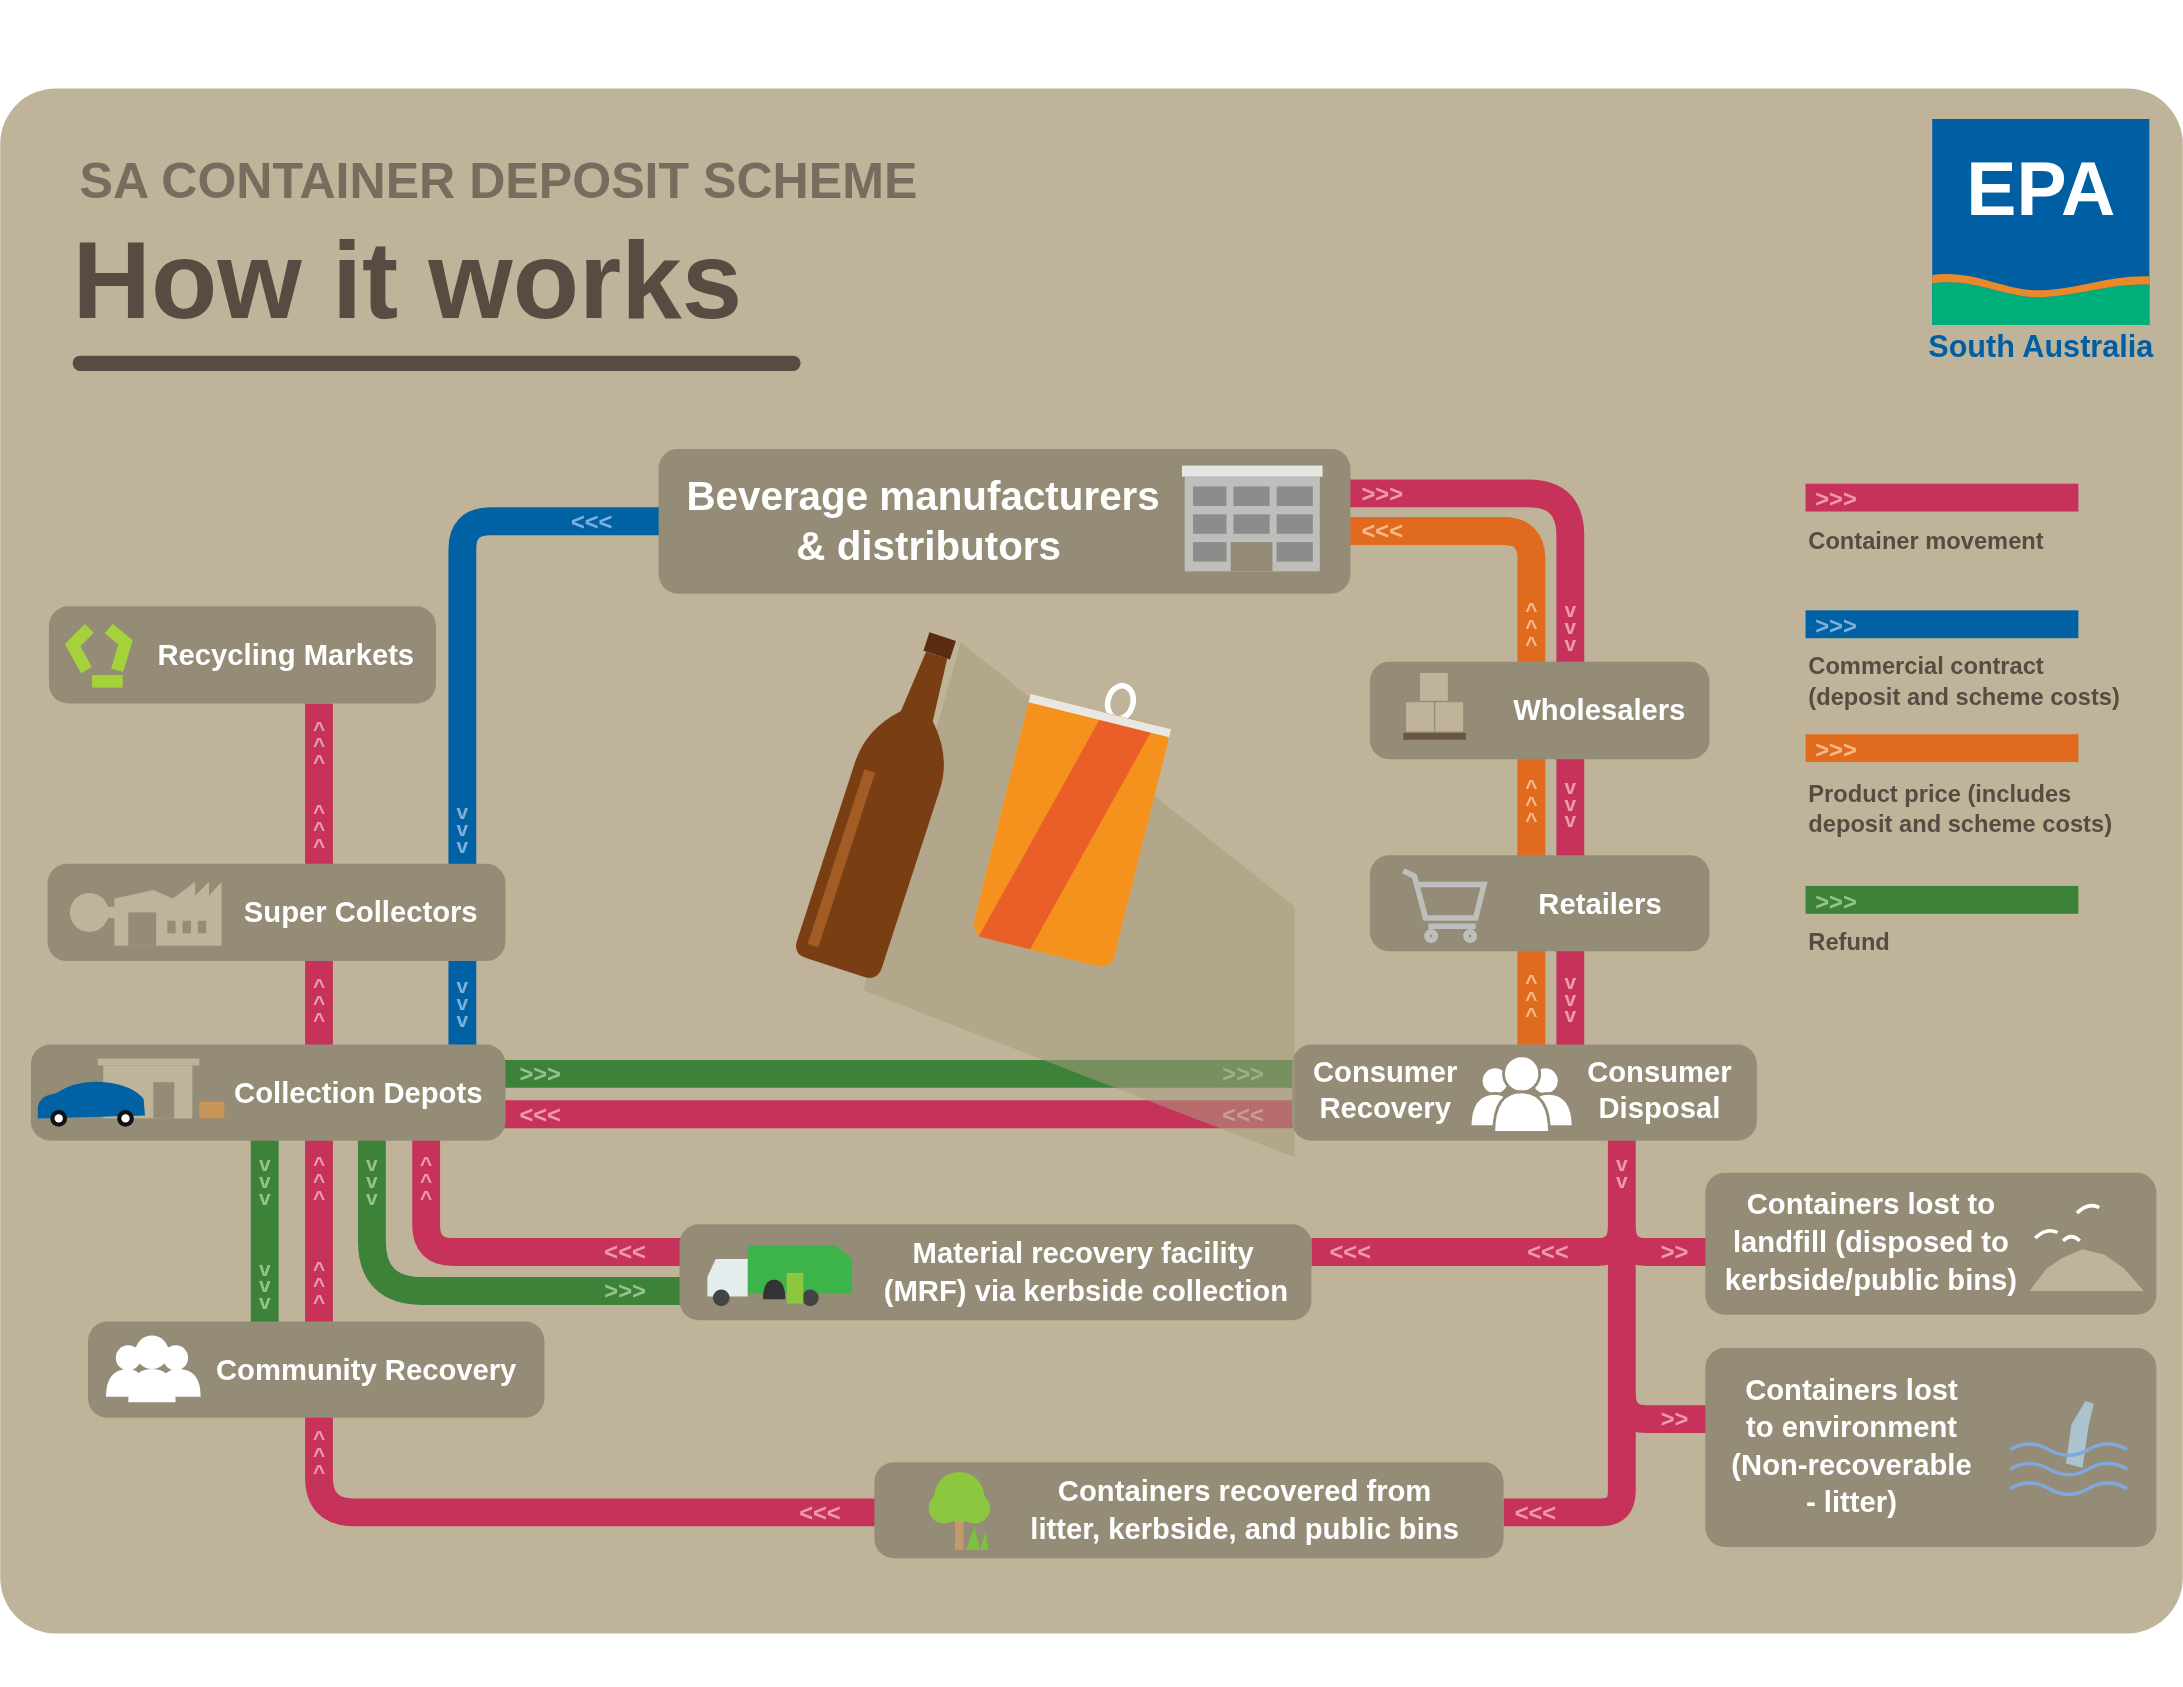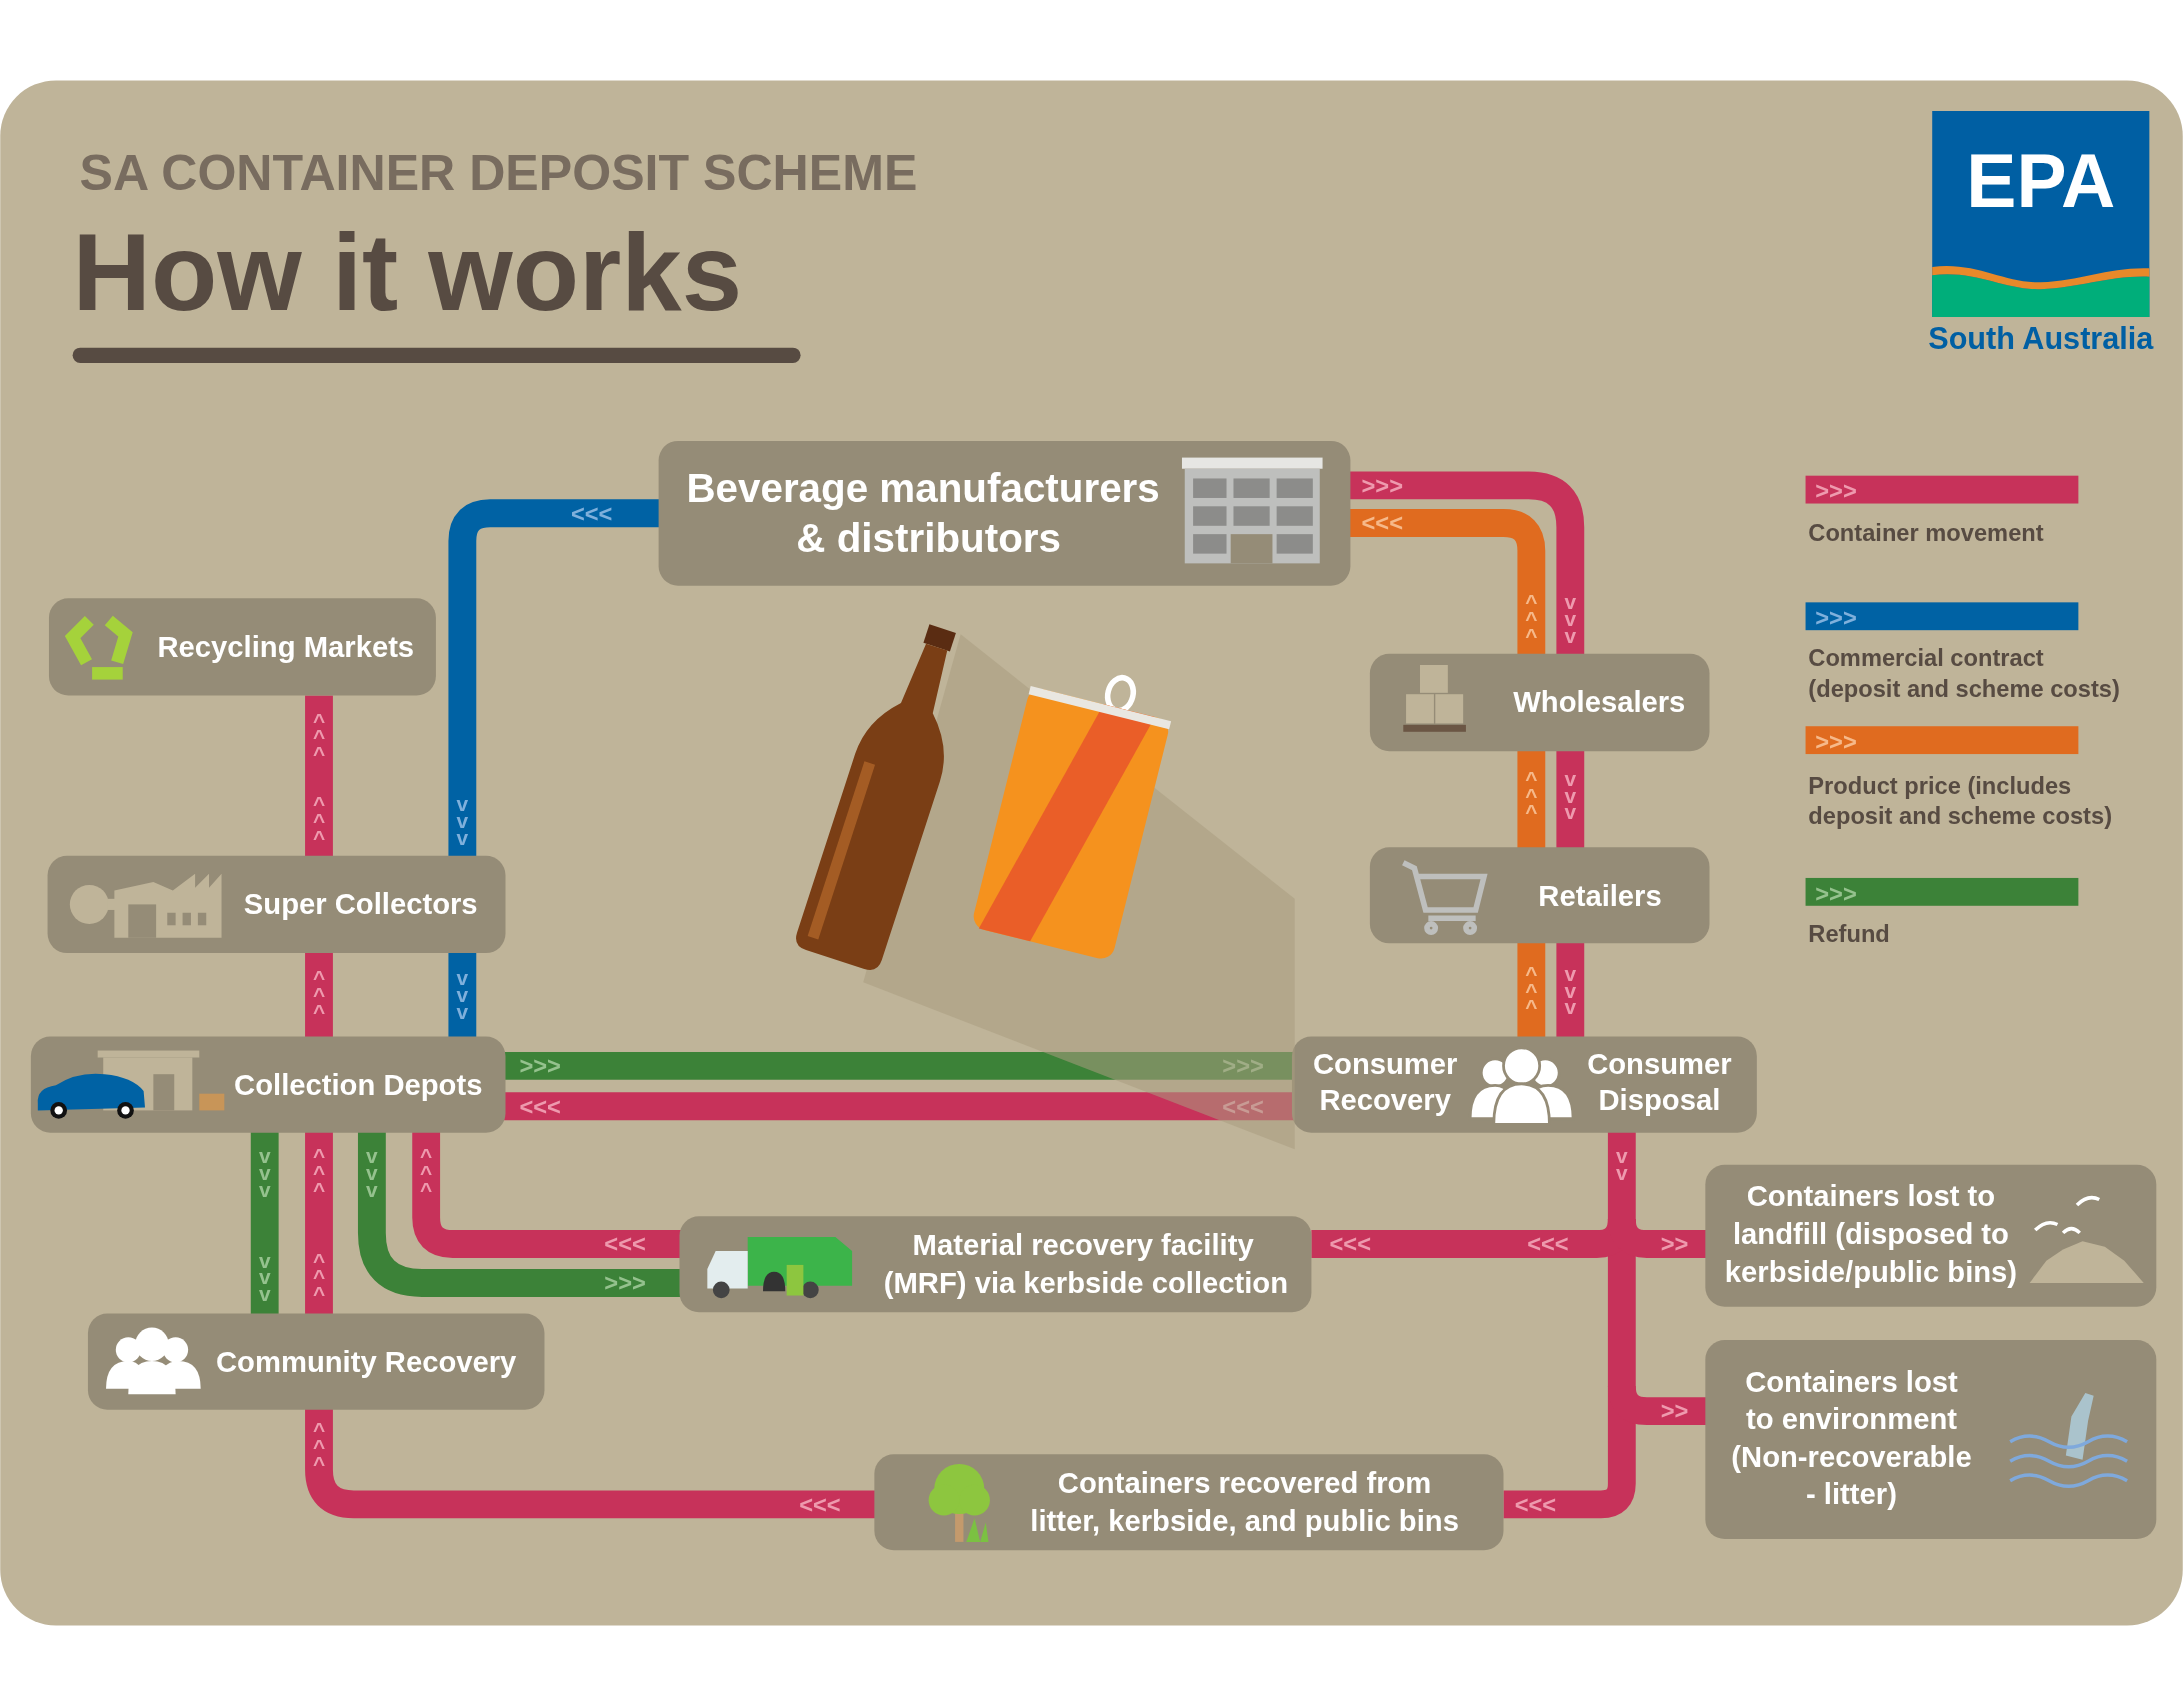--- a/index.html
+++ b/index.html
@@ -1,17 +1,17 @@
 <!DOCTYPE html>
 <html style="font-size:10px"><head>
 <meta charset="utf-8">
 <style>
   html,body{margin:0;padding:0;background:#ffffff;}
   body{width:2183px;height:1687px;overflow:hidden;font-family:"Liberation Sans","DejaVu Sans",sans-serif;}
-  #stage{position:absolute;left:0;top:8px;width:2183px;height:1414px;}
+  #stage{position:absolute;left:0;top:16px;width:2183px;height:1414px;}
   svg text{font-family:"Liberation Sans","DejaVu Sans",sans-serif;}
   .lbl{fill:#ffffff;font-weight:bold;}
   .chev{font-weight:bold;}
 </style>
 </head>
 <body>
 
 <div id="stage">
 <svg id="svg" width="2183" height="1687" viewBox="0 0 1568 1212" xmlns="http://www.w3.org/2000/svg">
 

